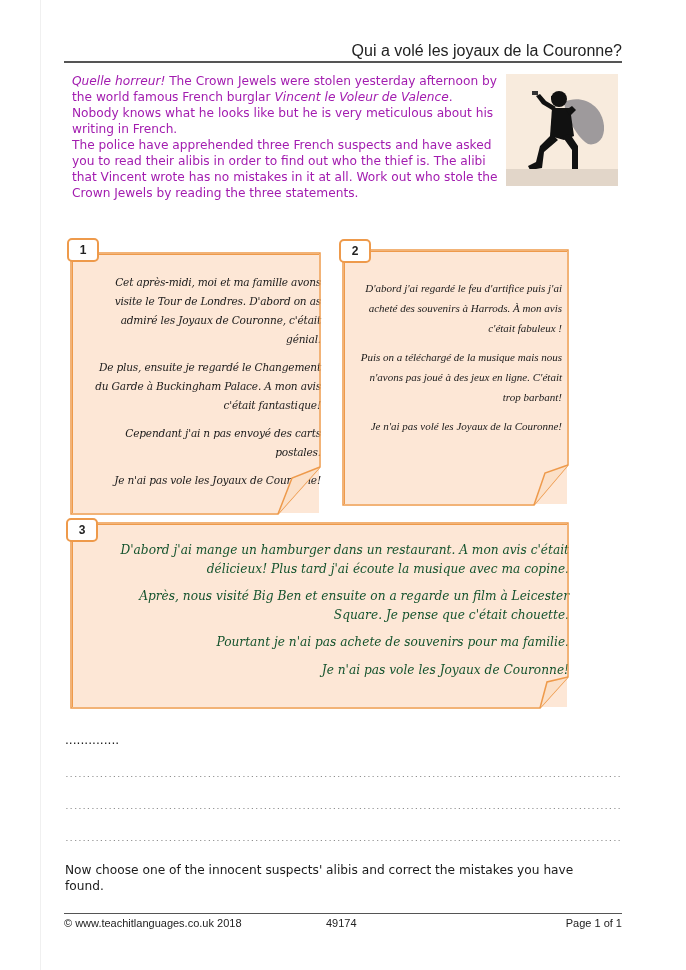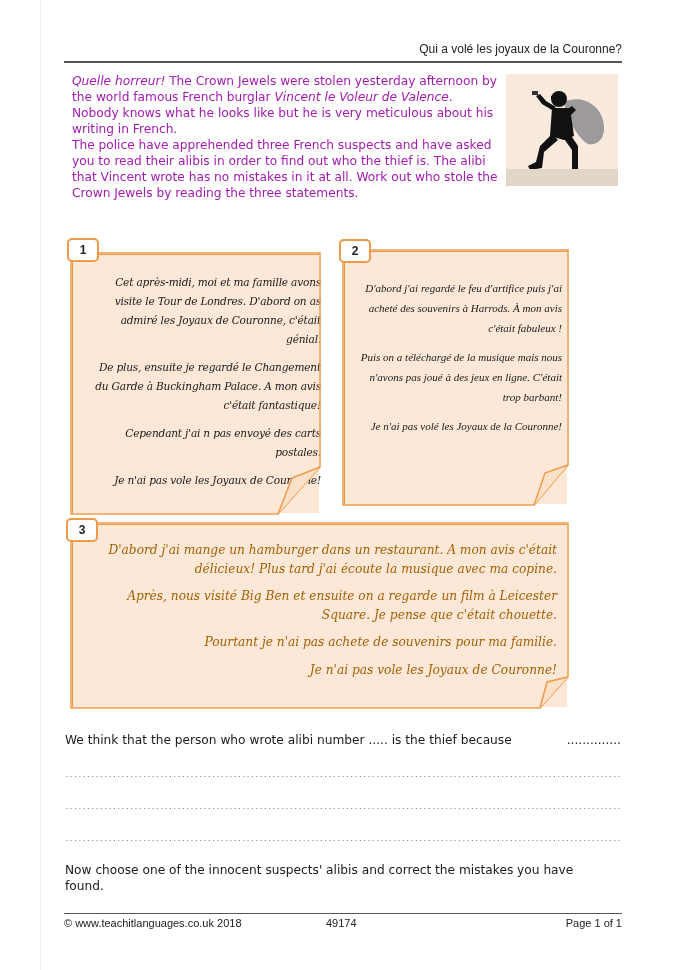--- a/index.html
+++ b/index.html
@@ -1,35 +1,35 @@
 <!DOCTYPE html>
 <html><head>
 <meta charset="utf-8">
 <style>
   html, body { margin: 0; padding: 0; background: #ffffff; }
   body { width: 686px; height: 970px; position: relative; overflow: hidden; font-family: "DejaVu Sans", sans-serif; color: #1a1a1a; }
   .page-edge { position: absolute; left: 40px; top: 0; width: 1px; height: 970px; background: #f0f0f0; }
-  .title { position: absolute; left: 64px; right: 64px; top: 42px; text-align: right; font-family: "Liberation Sans", sans-serif; font-size: 12px; color: #222; }
+  .title { position: absolute; left: 64px; right: 64px; top: 42px; text-align: right; font-family: "Liberation Sans", sans-serif; font-size: 16px; color: #222; }
   .title-rule { position: absolute; left: 64px; width: 558px; top: 61px; height: 1.5px; background: #555; }
   .intro { position: absolute; left: 72px; top: 73px; width: 430px; font-family: "DejaVu Sans", sans-serif; font-size: 12.2px; line-height: 16px; color: #a21caf; }
   .intro p { margin: 0; }
   .intro p.gap { }
   .intro i { font-style: italic; }
   .thief-img { position: absolute; left: 506px; top: 74px; width: 112px; height: 112px; background: #f8ebdd; overflow: hidden; }
   .thief-img .floor { position: absolute; left: 0; bottom: 0; width: 100%; height: 17px; background: #e2d6c9; }
 
   .note { position: absolute; background: #fde7d6; border: 1.5px solid #ee9a4b; box-sizing: border-box; }
   .badge { position: absolute; width: 32px; height: 24px; background: #fff; border: 2px solid #ee9a4b; border-radius: 5px; box-sizing: border-box; font-family: "Liberation Sans", sans-serif; font-size: 12px; font-weight: bold; text-align: center; line-height: 20px; color: #222; }
 
   .n1 { left: 72px; top: 254px; width: 247px; height: 259px; border-bottom: none; border-right: none; }
   .n1 .txt { position: absolute; left: 16px; top: 18px; width: 232px; font-family: "DejaVu Serif", serif; font-style: italic; font-size: 10.6px; line-height: 19px; color: #1a1a1a; letter-spacing: -0.2px; }
   .n2 { left: 344px; top: 251px; width: 223px; height: 253px; border-bottom: none; border-right: none; }
   .n2 .txt { position: absolute; left: 12px; top: 26px; width: 205px; font-family: "Liberation Serif", serif; font-style: italic; font-size: 11px; line-height: 20px; color: #1a1a1a; }
   .n3 { left: 72px; top: 524px; width: 495px; height: 183px; border-bottom: none; border-right: none; }
-  .n3 .txt { position: absolute; left: 24px; top: 16px; width: 460px; font-family: "DejaVu Serif", serif; font-style: italic; font-size: 12.2px; line-height: 18.5px; color: #a16207; }
+  .n3 .txt { position: absolute; left: 36px; top: 16px; width: 460px; font-family: "DejaVu Serif", serif; font-style: italic; font-size: 12.2px; line-height: 18.5px; color: #14532d; }
   .txt p { margin: 0 0 9px 0; text-align: right; }
 
   .answer { position: absolute; left: 65px; top: 733px; width: 556px; font-family: "DejaVu Sans", sans-serif; font-size: 12.2px; color: #1a1a1a; }
   .answer-line { display: flex; justify-content: space-between; white-space: nowrap; }
   .dots { position: absolute; left: 65px; width: 556px; height: 10px; overflow: hidden; white-space: nowrap; font-size: 12px; color: #333; letter-spacing: 0.5px; font-family: "DejaVu Sans", sans-serif; }
   .instruction { position: absolute; left: 65px; top: 862px; width: 540px; font-family: "DejaVu Sans", sans-serif; font-size: 12.2px; line-height: 16px; color: #1a1a1a; }
   .footer-rule { position: absolute; left: 64px; width: 558px; top: 913px; height: 1px; background: #555; }
   .footer { position: absolute; left: 64px; width: 558px; top: 917px; font-family: "Liberation Sans", sans-serif; font-size: 11px; color: #222; }
   .footer .f-left { position: absolute; left: 0; }
   .footer .f-mid { position: absolute; left: 262px; }
@@ -106,21 +106,20 @@
   </div>
 </div>
 <svg style="position:absolute;left:70px;top:522px;" width="500" height="188">
   <path d="M1 1 L498 1 L498 155 L470 186 L1 186 Z" fill="none" stroke="#ee9a4b" stroke-width="1.5"></path>
   <path d="M498 155 L477 160 L470 186" fill="#fbe0c8" stroke="#ee9a4b" stroke-width="1.5"></path>
 </svg>
 <div class="badge" style="left:66px;top:518px;">3</div>
 
 <div class="answer">
   <div class="answer-line">
-    <span>We think that the person who wrote alibi number .....  is the thief because</span>
     <span>..............</span>
   </div>
 </div>
 <div class="dots" style="top:767px;">..........................................................................................................................................</div>
 <div class="dots" style="top:799px;">..........................................................................................................................................</div>
 <div class="dots" style="top:831px;">..........................................................................................................................................</div>
 
 <div class="instruction">Now choose one of the innocent suspects' alibis and correct the mistakes you have found.</div>
 
 <div class="footer-rule"></div>

